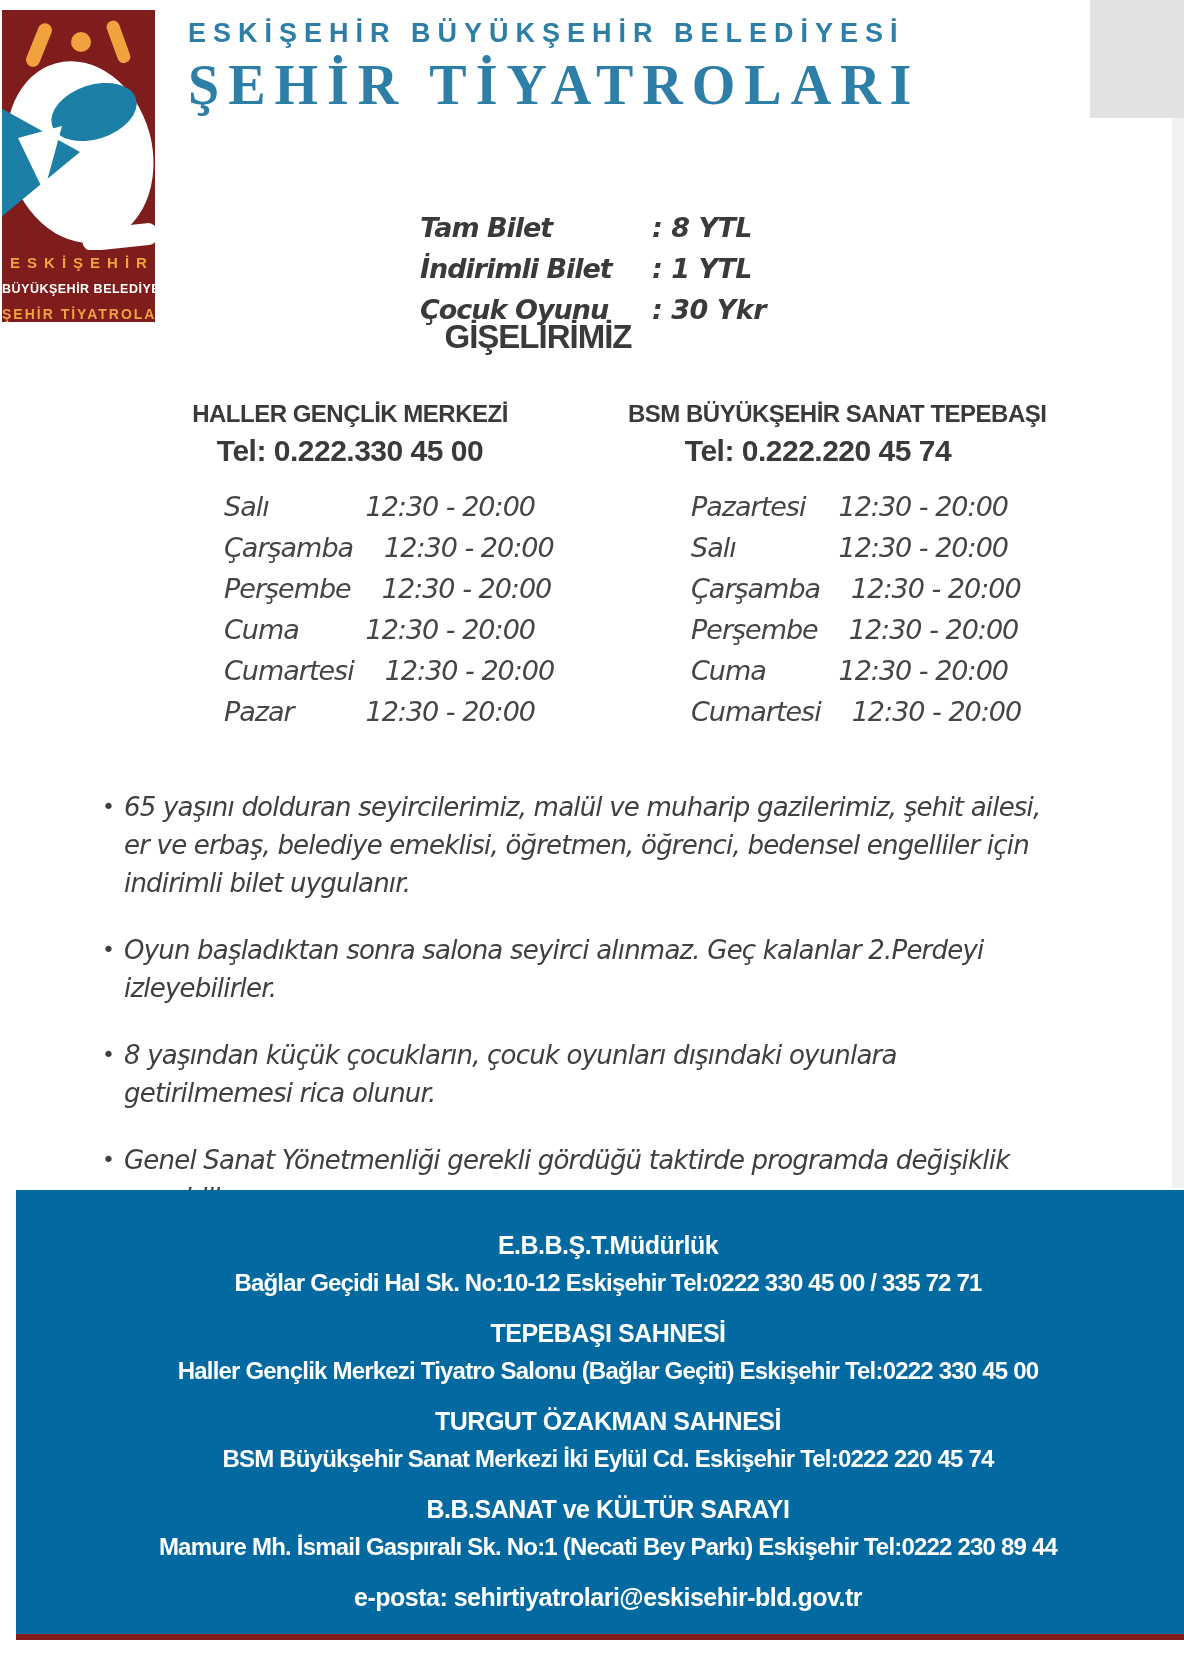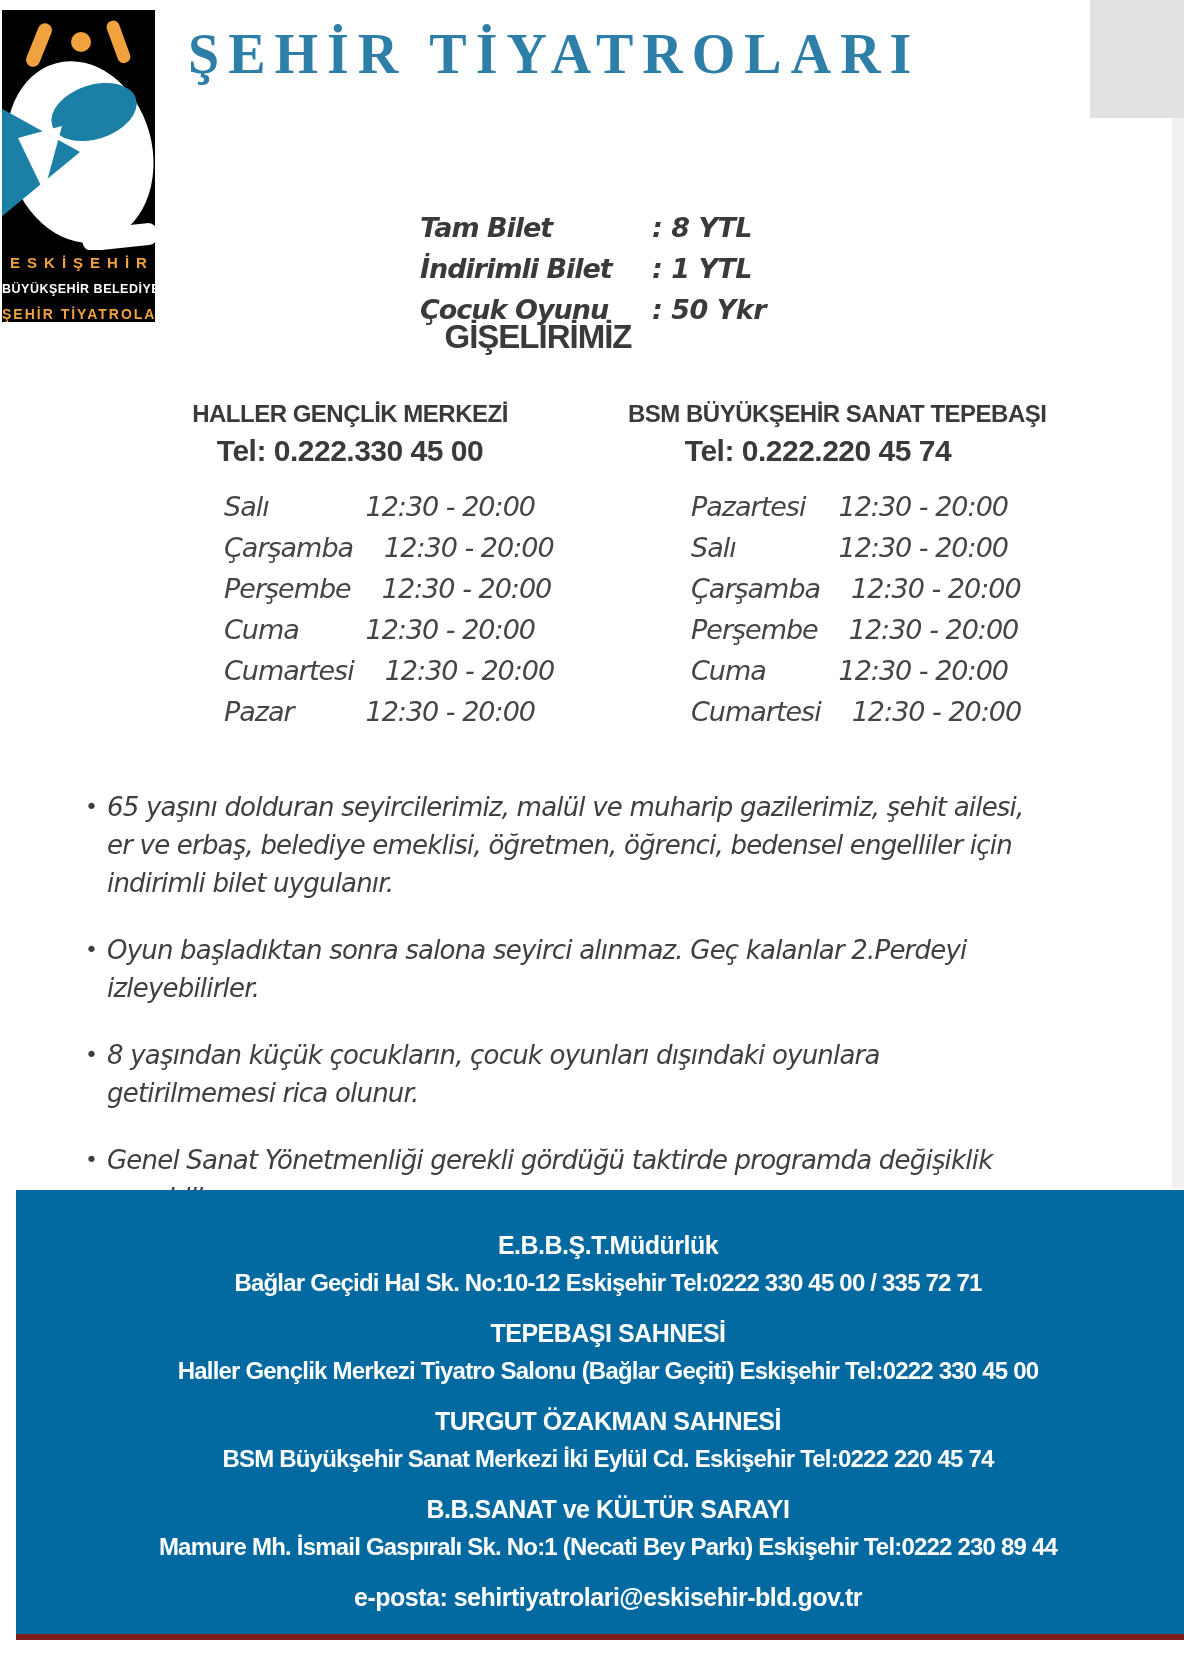--- a/index.html
+++ b/index.html
@@ -10,21 +10,21 @@
     font-family:"Liberation Sans", sans-serif; color:#3d3d3d;
   }
 
   
   .artifact-tr { position:absolute; right:0; top:0; width:94px; height:118px; background:#e2e2e2; }
   .artifact-edge { position:absolute; right:0; top:118px; width:12px; height:1070px; background:#f1f1f1; }
 
   
   .logo {
     position:absolute; left:2px; top:10px; width:153px; height:312px;
-    background:#000000; overflow:hidden;
+    background:#7f1d1d; overflow:hidden;
   }
   .logo svg { position:absolute; left:0; top:0; }
   .logo-line { position:absolute; width:100%; text-align:center; font-weight:bold; white-space:nowrap; }
   .logo-line1 { top:244px; color:#f0a23f; font-size:15px; letter-spacing:7px; text-indent:7px; }
   .logo-line2 { top:272px; color:#ffffff; font-size:12.5px; letter-spacing:0.5px; }
   .logo-line3 { top:296px; color:#f0a23f; font-size:14px; letter-spacing:2px; }
 
   
   .title-block { position:absolute; left:188px; top:18px; }
   .title-line1 {
@@ -61,21 +61,21 @@
   .bo-row { display:flex; height:41px; align-items:center; }
   .bo-col.left  .bo-row { padding-left:28px; }
   .bo-col.right .bo-row { padding-left:32px; }
   .bo-day, .bo-hours {
     font-family:"DejaVu Sans", sans-serif; font-style:italic; font-size:27px;
     letter-spacing:-1px; color:#454545; white-space:nowrap;margin-left:31px;
   }
   .bo-day { width:162px; }
 
   
-  .notes { position:absolute; left:85px; top:788px; width:965px; }
+  .notes { position:absolute; left:102px; top:788px; width:965px; }
   .note {
     position:relative; padding-left:22px; margin-bottom:29px;
     font-family:"DejaVu Sans", sans-serif; font-style:italic; font-size:26px;
     letter-spacing:-0.8px; line-height:38px; color:#3f3f3f;
   }
   .note::before { content:"•"; position:absolute; left:0; top:0; font-size:22px; }
 
   
   .footer {
     position:absolute; left:16px; top:1190px; width:1184px; height:450px;
@@ -109,35 +109,36 @@
         <polygon points="16,128 60,116 42,182" fill="#ffffff"></polygon>
         <rect x="80" y="216" width="76" height="22" rx="10" fill="#ffffff" transform="rotate(-6 118 227)"></rect>
       </g>
     </svg>
     <div class="logo-line logo-line1">ESKİŞEHİR</div>
     <div class="logo-line logo-line2">BÜYÜKŞEHİR BELEDİYESİ</div>
     <div class="logo-line logo-line3">ŞEHİR TİYATROLARI</div>
   </div>
 
   <div class="title-block">
+    <div class="title-line1">ESKİŞEHİR BÜYÜKŞEHİR BELEDİYESİ</div>
     <div class="title-line2">ŞEHİR TİYATROLARI</div>
   </div>
 
   <div class="prices">
     <div class="price-row">
       <span class="price-label">Tam Bilet</span>
       <span class="price-value">: 8 YTL</span>
     </div>
     <div class="price-row">
       <span class="price-label">İndirimli Bilet</span>
       <span class="price-value">: 1 YTL</span>
     </div>
     <div class="price-row">
       <span class="price-label">Çocuk Oyunu</span>
-      <span class="price-value">: 50 Ykr</span>
+      <span class="price-value">: 30 Ykr</span>
     </div>
   </div>
 
   <div class="giseler-heading">GİŞELİRİMİZ</div>
 
   <div class="bo-col left">
     <div class="bo-name">HALLER GENÇLİK MERKEZİ</div>
     <div class="bo-tel">Tel: 0.222.330 45 00</div>
     <div class="bo-schedule">
       <div class="bo-row">

